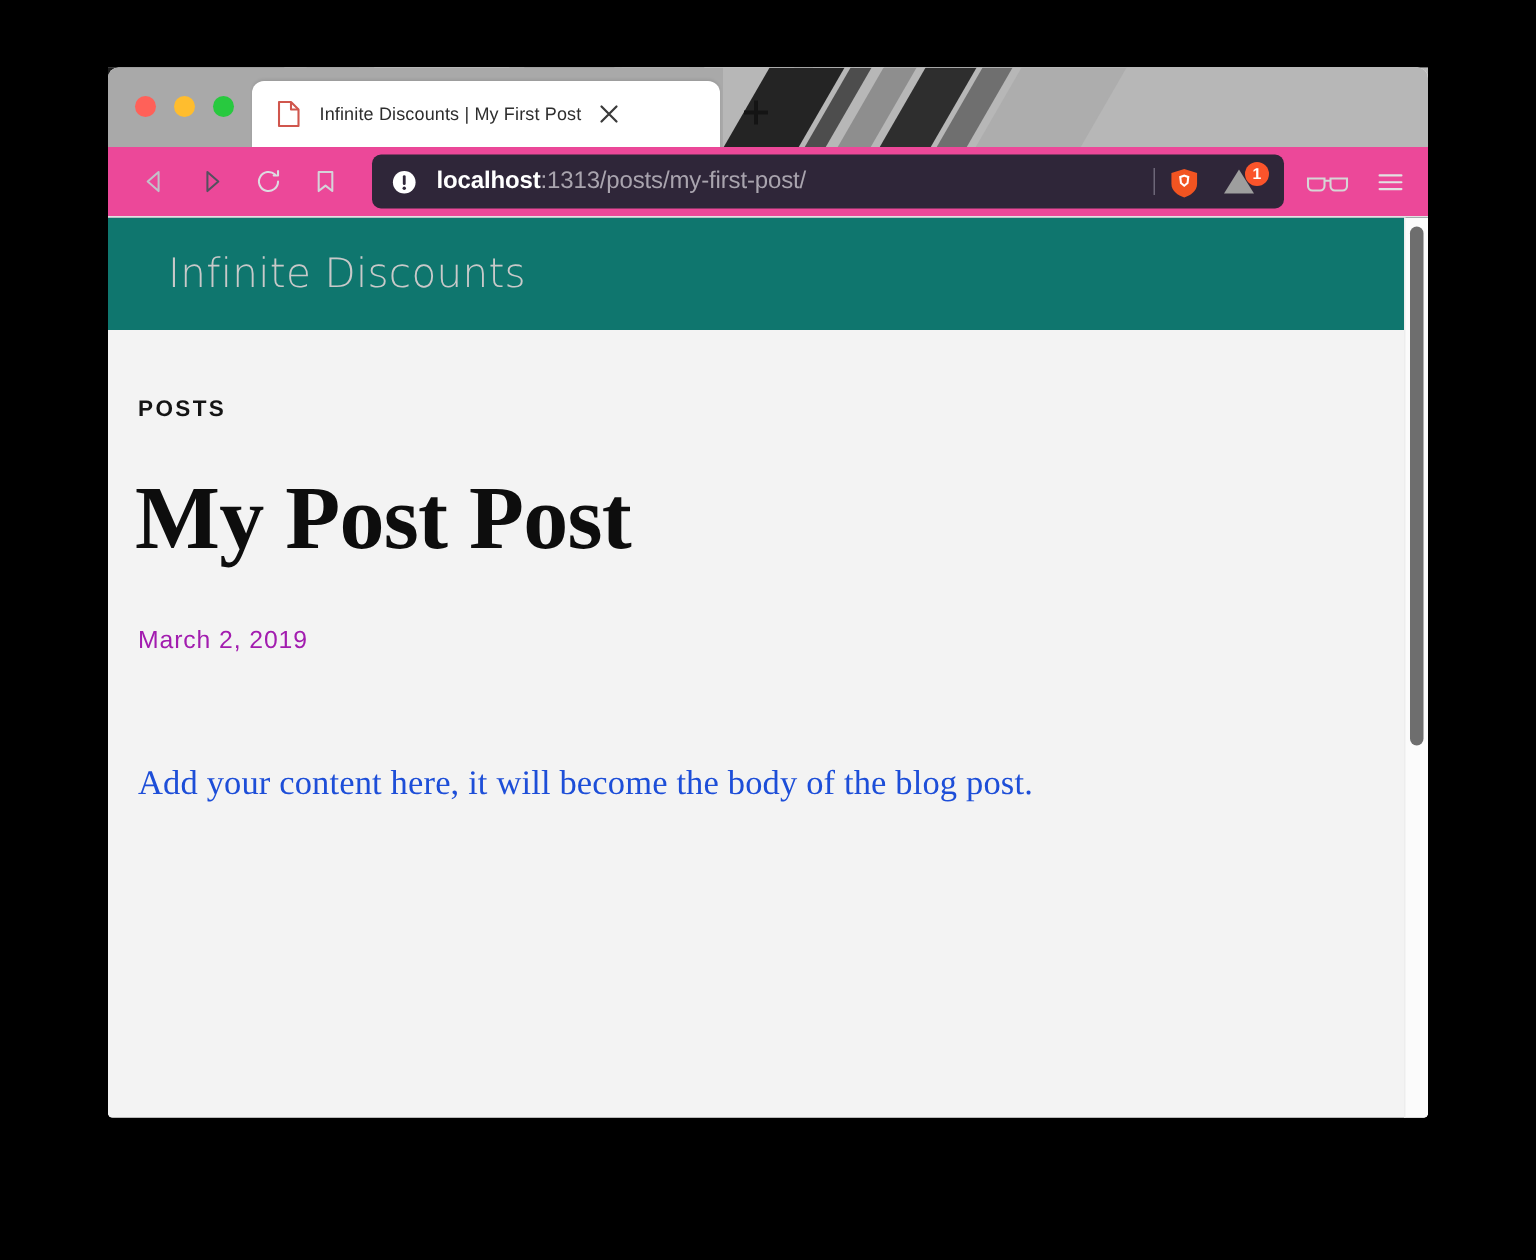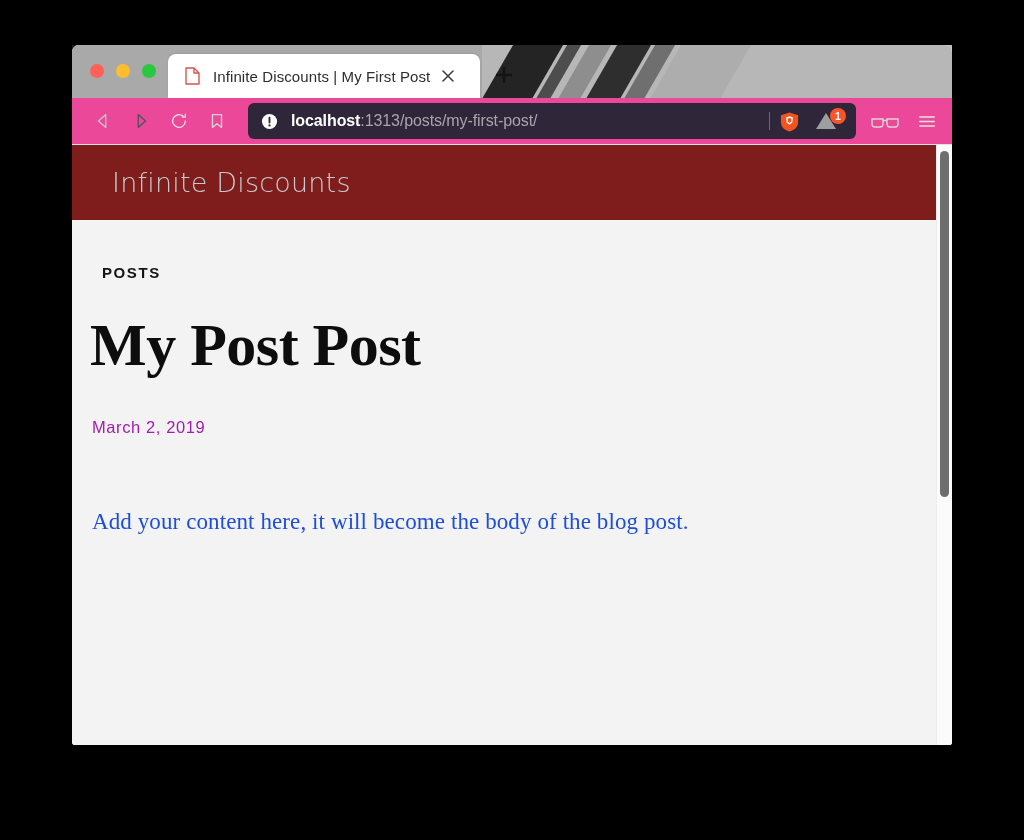--- a/index.html
+++ b/index.html
@@ -129,21 +129,21 @@
     z-index: 4;
     box-shadow: 0 -1px 2px rgba(0,0,0,0.08);
   }
   .tab-favicon {
     margin-left: 17px;
     width: 15px; height: 18px;
     flex: none;
   }
   .tab-title {
     margin-left: 13px;
-    font-size: 15px;
+    font-size: 12px;
     color: #2e2e2e;
     white-space: nowrap;
     letter-spacing: 0.1px;
   }
   .tab-close {
     margin-left: 10px;
     width: 16px; height: 16px;
     color: #3b3b3b;
     flex: none;
     display: flex; align-items: center; justify-content: center;
@@ -245,39 +245,39 @@
 
   
   .viewport {
     position: relative;
     height: 601px;
     background: #f3f3f3;
     overflow: hidden;
   }
   .site-header {
     height: 75px;
-    background: #7f1d1d;
+    background: #0f766e;
     display: flex;
     align-items: center;
     text-align: center;
   }
   .site-title {
     margin-left: 40px;
     font-size: 27px;
     color: #c9c9c9;
     font-weight: 300;
     letter-spacing: 0.2px;
     font-family: "DejaVu Sans", sans-serif;
   }
 
   .article {
     padding: 44px 0 0 20px;
   }
   .kicker {
-    margin-left: 10px;
+    margin-left: 0;
     font-size: 15px;
     font-weight: 700;
     letter-spacing: 1.6px;
     color: #141414;
   }
   .post-title {
     margin: 33px 0 0 -2px;
     font-family: "Liberation Serif", serif;
     font-size: 60px;
     font-weight: 700;

